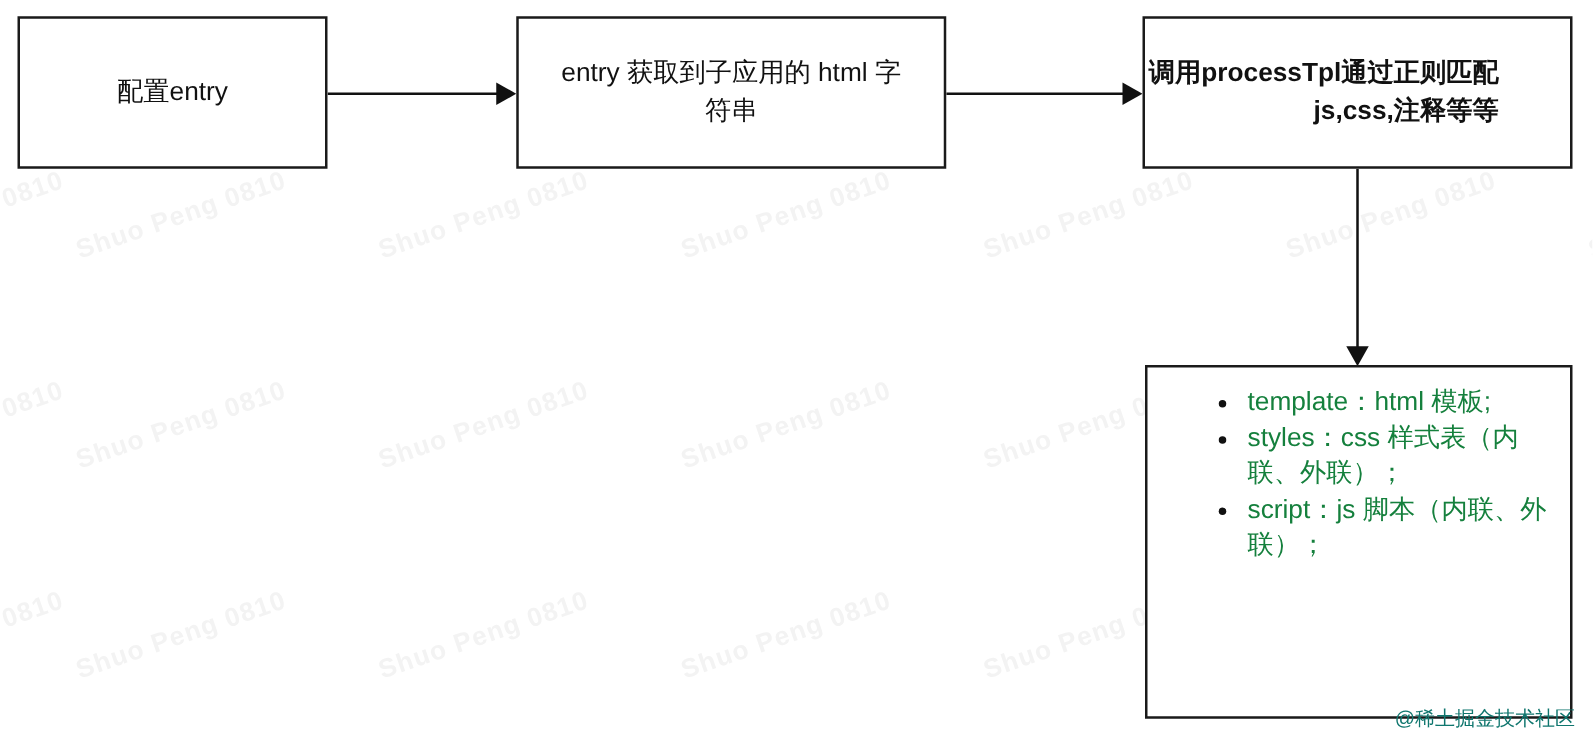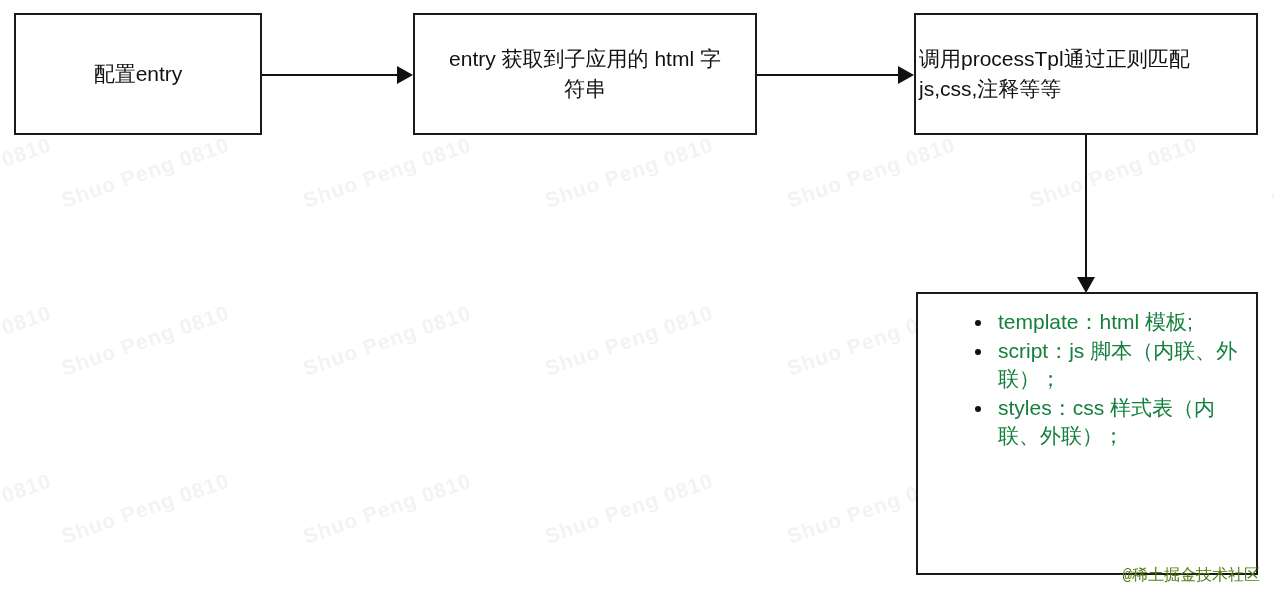--- a/index.html
+++ b/index.html
@@ -53,22 +53,23 @@
     font-size: 21px;
     line-height: 30px;
     color: #111111;
     white-space: pre-line;
   }
   .node-left {
     display: flex;
     align-items: center;
   }
   .node-left .node-text {
-    text-align: left;
+    text-align: right;
     padding: 0 3px;
+    font-weight: bold;
   }
 
   
   .list-node {
     padding: 14px 6px 10px 0;
     overflow: hidden;
   }
   .bullets {
     margin: 0;
     padding: 0 10px 0 57px;
@@ -121,24 +122,24 @@
     border-top: 16px solid #111111;
     z-index: 1;
   }
 
   
   .corner-wm {
     position: absolute;
     right: 14px;
     bottom: 8px;
     font-size: 16px;
-    color: #4d7c0f;
+    color: #0f766e;
     white-space: nowrap;
     z-index: 3;
-    font-family: Liberation Mono, monospace;
+    font-family: Liberation Sans, sans-serif;
   }
 </style>
 </head>
 <body>
 
 <div id="canvas">
 
   <div class="wm-layer">
     <div class="wm" style="left:58px;  top:190px;">Shuo Peng 0810</div>
     <div class="wm" style="left:300px; top:190px;">Shuo Peng 0810</div>
@@ -183,20 +184,20 @@
     <div class="node-text">调用processTpl通过正则匹配
 js,css,注释等等</div>
   </div>
 
   <div class="edge edge-v" style="left:1085px; top:135px; height:145px;"></div>
   <div class="arrow-down" style="left:1077px; top:277px;"></div>
 
   <div class="node list-node" style="left:916px; top:292px; width:342px; height:283px;">
     <ul class="bullets">
       <li>template：html 模板;</li>
+      <li>styles：css 样式表（内联、外联）；</li>
       <li>script：js 脚本（内联、外联）；</li>
-      <li>styles：css 样式表（内联、外联）；</li>
     </ul>
   </div>
 
   <div class="corner-wm">@稀土掘金技术社区</div>
 
 </div>
 
 </body></html>

